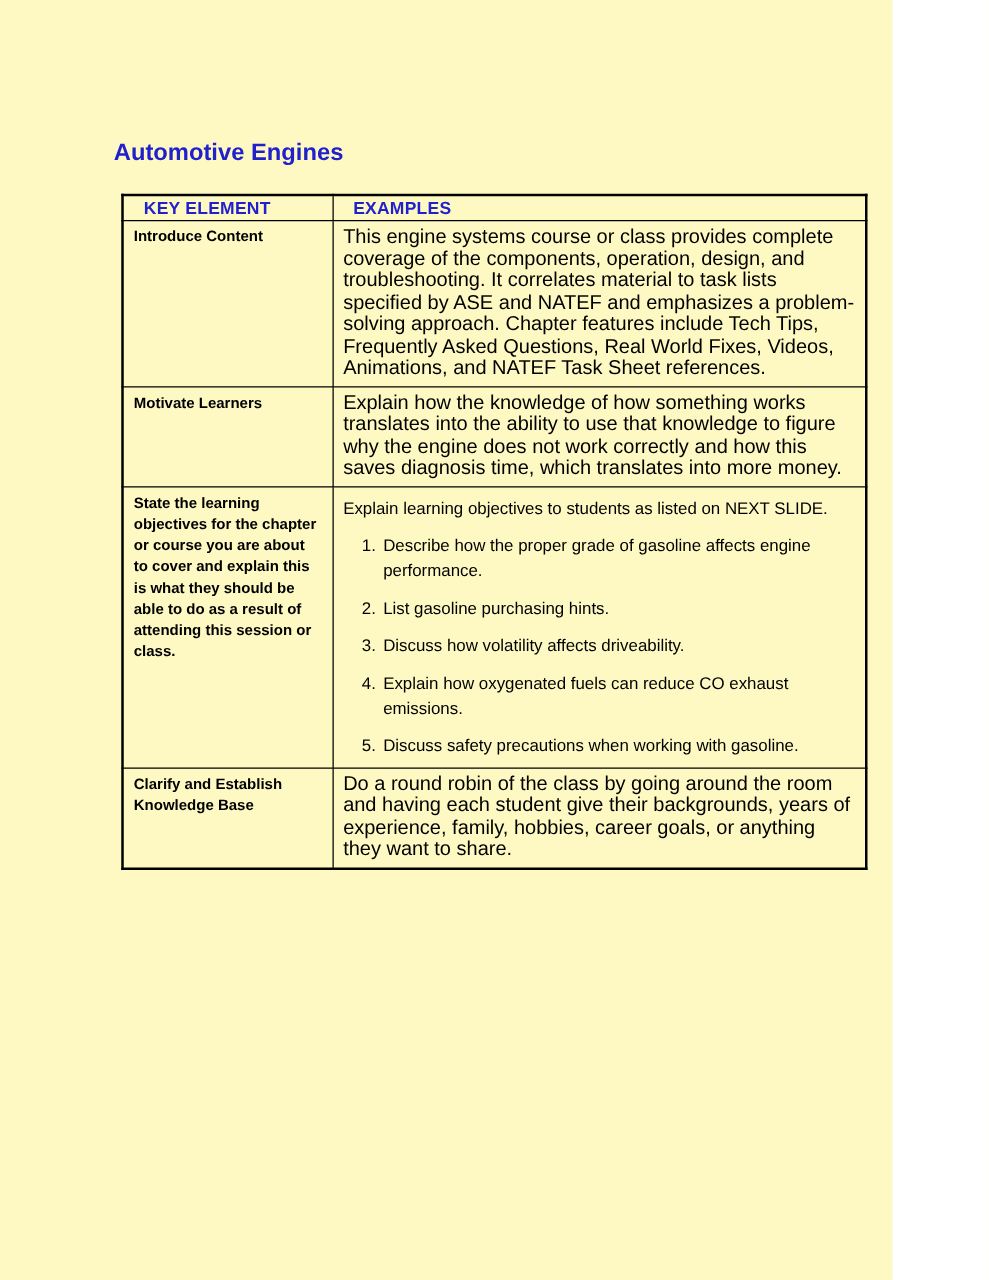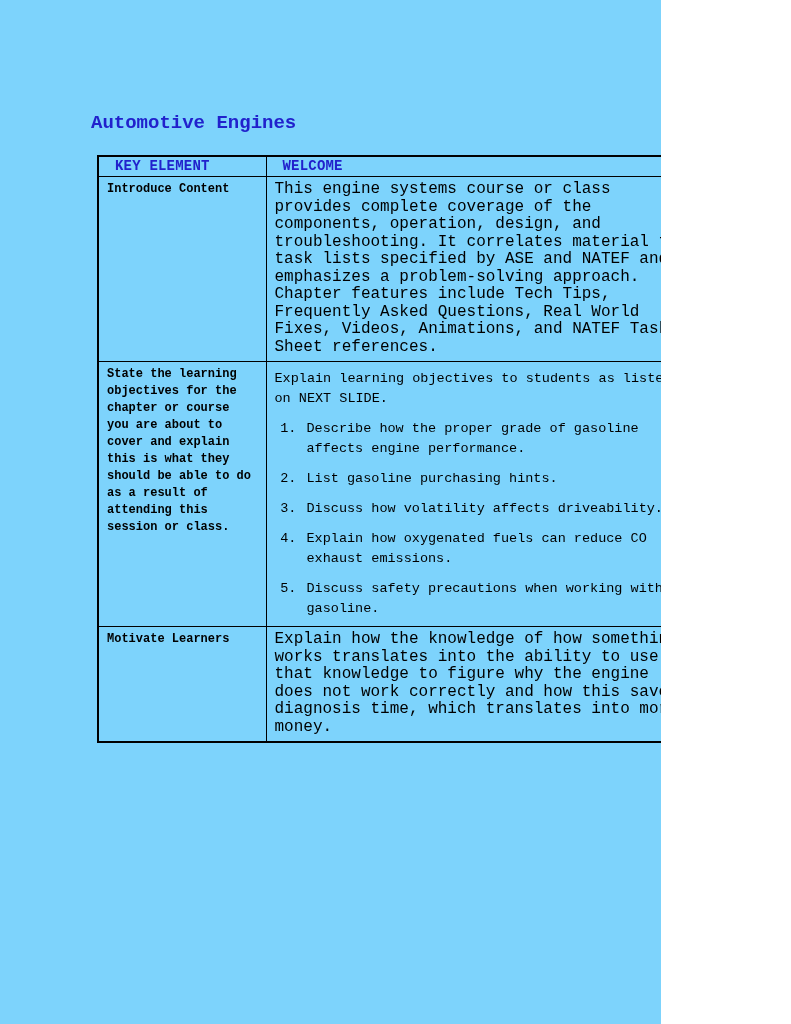--- a/index.html
+++ b/index.html
@@ -2,23 +2,23 @@
 <html><head>
 <meta charset="utf-8">
 <style>
   :root{
     --blue:#2121cc;
     --ink:#000;
   }
   html,body{margin:0;padding:0;background:#fff;}
   .page{
     position:relative;
-    width:661px;height:1024px;
-    background:#7dd3fc;
-    font-family:Liberation Mono, monospace;
+    width:714px;height:1024px;
+    background:#fef9c3;
+    font-family:Liberation Sans, sans-serif;
     color:var(--ink);
     overflow:hidden;
   }
   .titles{padding:112px 0 0 91px;}
   .doc-title{
     color:var(--blue);
     font-size:19px;font-weight:bold;
     margin:0 0 17px 0;line-height:22px;
   }
   .chapter-line,.section-line{
@@ -89,40 +89,44 @@
   </div>
 
   <table class="key-table">
     <colgroup>
       <col style="width:168px">
       <col style="width:427px">
     </colgroup>
     <thead>
       <tr>
         <th>KEY ELEMENT</th>
-        <th>WELCOME</th>
+        <th>EXAMPLES</th>
       </tr>
     </thead>
     <tbody>
       <tr>
         <td class="key-cell">Introduce Content</td>
         <td class="example-cell">This engine systems course or class provides complete coverage of the components, operation, design, and troubleshooting. It correlates material to task lists specified by ASE and NATEF and emphasizes a problem-solving approach. Chapter features include Tech Tips, Frequently Asked Questions, Real World Fixes, Videos, Animations, and NATEF Task Sheet references.</td>
+      </tr>
+      <tr>
+        <td class="key-cell">Motivate Learners</td>
+        <td class="example-cell">Explain how the knowledge of how something works translates into the ability to use that knowledge to figure why the engine does not work correctly and how this saves diagnosis time, which translates into more money.</td>
       </tr>
       <tr>
         <td class="key-cell">State the learning objectives for the chapter or course you are about to cover and explain this is what they should be able to do as a result of attending this session or class.</td>
         <td class="example-cell large">
           <p class="objective-intro">Explain learning objectives to students as listed on NEXT SLIDE.</p>
           <ol class="objectives">
             <li>Describe how the proper grade of gasoline affects engine performance.</li>
             <li>List gasoline purchasing hints.</li>
             <li>Discuss how volatility affects driveability.</li>
             <li>Explain how oxygenated fuels can reduce CO exhaust emissions.</li>
             <li>Discuss safety precautions when working with gasoline.</li>
           </ol>
         </td>
       </tr>
       <tr>
-        <td class="key-cell">Motivate Learners</td>
-        <td class="example-cell">Explain how the knowledge of how something works translates into the ability to use that knowledge to figure why the engine does not work correctly and how this saves diagnosis time, which translates into more money.</td>
+        <td class="key-cell">Clarify and Establish Knowledge Base</td>
+        <td class="example-cell">Do a round robin of the class by going around the room and having each student give their backgrounds, years of experience, family, hobbies, career goals, or anything they want to share.</td>
       </tr>
     </tbody>
   </table>
 </div>
 
 </body></html>

